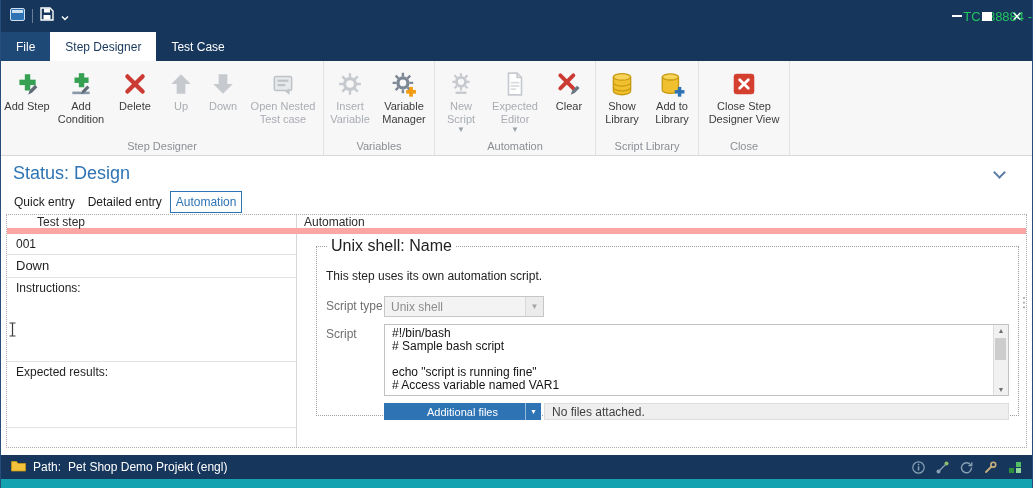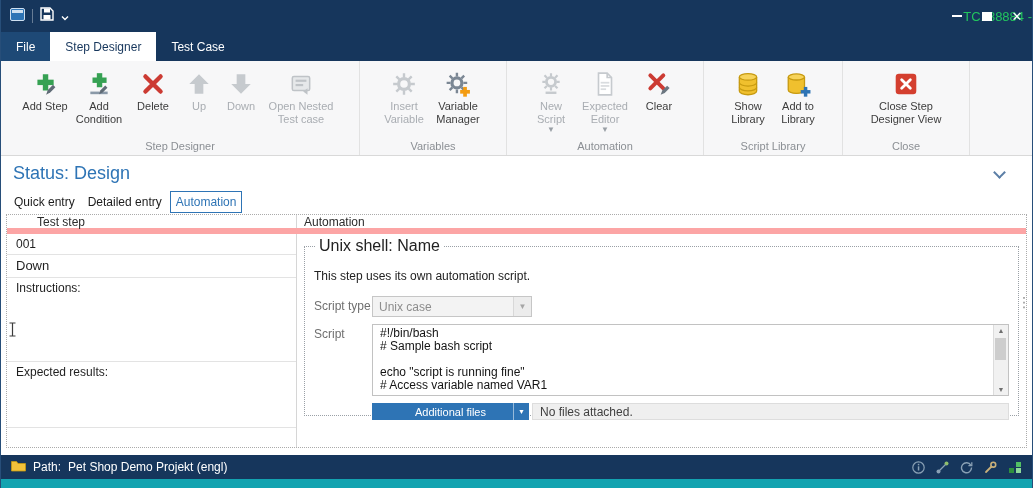--- a/index.html
+++ b/index.html
@@ -22,21 +22,21 @@
   .close-glyph { font-size:13px; color:#fff; line-height:1; }
 
   
   .tabrow { height:29px; background:#16365c; display:flex; align-items:stretch; flex:0 0 auto; }
   .rtab { padding:0 15px; display:flex; align-items:center; color:#fff; font-size:12px; cursor:pointer; }
   .rtab.file { background:#1e4976; }
   .rtab.active { background:#fff; color:#16365c; }
 
   
   .ribbon { height:95px; background:#f7f7f8; border-bottom:1px solid #d9d9d9; display:flex; flex:0 0 auto; }
-  .rgroup { display:flex; flex-direction:column; border-right:1px solid #e2e2e2; padding:2px 19px 0; }
+  .rgroup { display:flex; flex-direction:column; border-right:1px solid #e2e2e2; padding:2px 1px 0; }
   .rbuttons { flex:1; display:flex; align-items:stretch; }
   .rbtn { width:50px; display:flex; flex-direction:column; align-items:center; padding:4px 2px 1px;
           font-size:11px; text-align:center; color:#3c3c3c; cursor:pointer; }
   .rbtn.w56 { width:58px; } .rbtn.w42 { width:42px; } .rbtn.w76 { width:78px; } .rbtn.w86 { width:88px; }
   .rbtn.disabled { color:#a9adb2; cursor:default; }
   .ricon { height:33px; display:flex; align-items:center; justify-content:center; }
   .ricon svg { width:26px; height:26px; }
   .rlabel { line-height:1.15; }
   .dd-caret { font-size:8px; color:#9aa0a6; line-height:1; margin-top:1px; }
   .rgroup-label { font-size:11px; color:#8b8f94; text-align:center; padding:1px 0 3px; }
@@ -51,21 +51,21 @@
   
   .subtabs { height:24px; display:flex; align-items:center; gap:3px; padding-left:8px; font-size:12px; flex:0 0 auto; }
   .subtab { padding:3px 5px; color:#1c1c1c; cursor:pointer; }
   .subtab.active { color:#2e74b5; border:1px solid #2e74b5; background:#fff; }
 
   
   .content { flex:1; margin:0 5px; border:1px dotted #ababab; display:flex; flex-direction:column; min-height:0; }
   .grid-header { display:flex; height:19px; border-bottom:6px solid #fca5a5; font-size:12px; color:#2c2c2c; flex:0 0 auto; }
   .gh-left { width:290px; padding-left:30px; border-right:1px solid #d6d6d6; display:flex; align-items:center; }
   .gh-right { flex:1; padding-left:7px; display:flex; align-items:center; }
-  .columns { flex:1; display:flex; min-height:0; }
+  .columns { flex:1; display:flex; min-height:0;gap:12px; }
   .col-left { width:290px; border-right:1px solid #d6d6d6; display:flex; flex-direction:column; font-size:12px; color:#1f1f1f; }
   .lrow { padding:3px 9px; border-bottom:1px solid #e3e3e3; }
   .row-num { height:21px; }
   .row-name { height:23px; font-size:13px; }
   .block-instructions { height:84px; }
   .block-expected { height:66px; }
   .col-right { flex:1; padding:3px 7px 0; position:relative; }
 
   fieldset.groupbox { border:1px dotted #9aa0a6; padding:4px 9px 9px; height:179px; }
   legend.gb-title { font-size:16px; color:#222; padding:0 3px; margin-left:2px; }
@@ -350,21 +350,21 @@
         <div class="lrow block-instructions">Instructions:</div>
         <div class="lrow block-expected">Expected results:</div>
       </div>
       <div class="col-right">
         <fieldset class="groupbox">
           <legend class="gb-title">Unix shell: Name</legend>
           <div class="gb-desc">This step uses its own automation script.</div>
           <div class="frow">
             <label>Script type</label>
             <div class="select">
-              <span>Unix case</span>
+              <span>Unix shell</span>
               <span class="sel-arrow">▼</span>
             </div>
           </div>
           <div class="frow">
             <label>Script</label>
             <div class="script-box">
               <pre>#!/bin/bash
 # Sample bash script
 
 echo "script is running fine"

